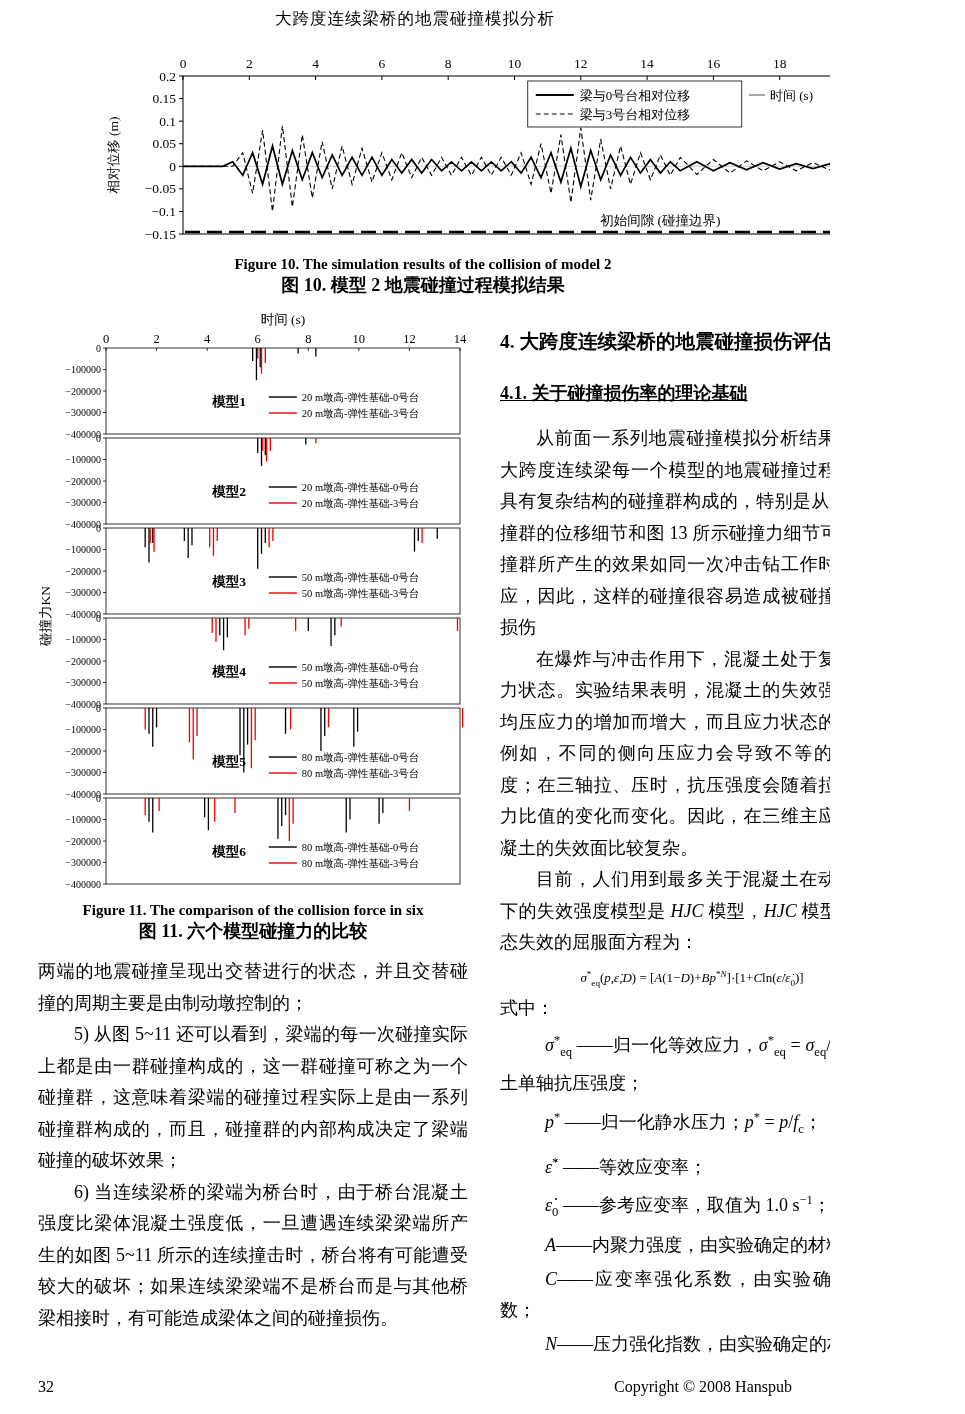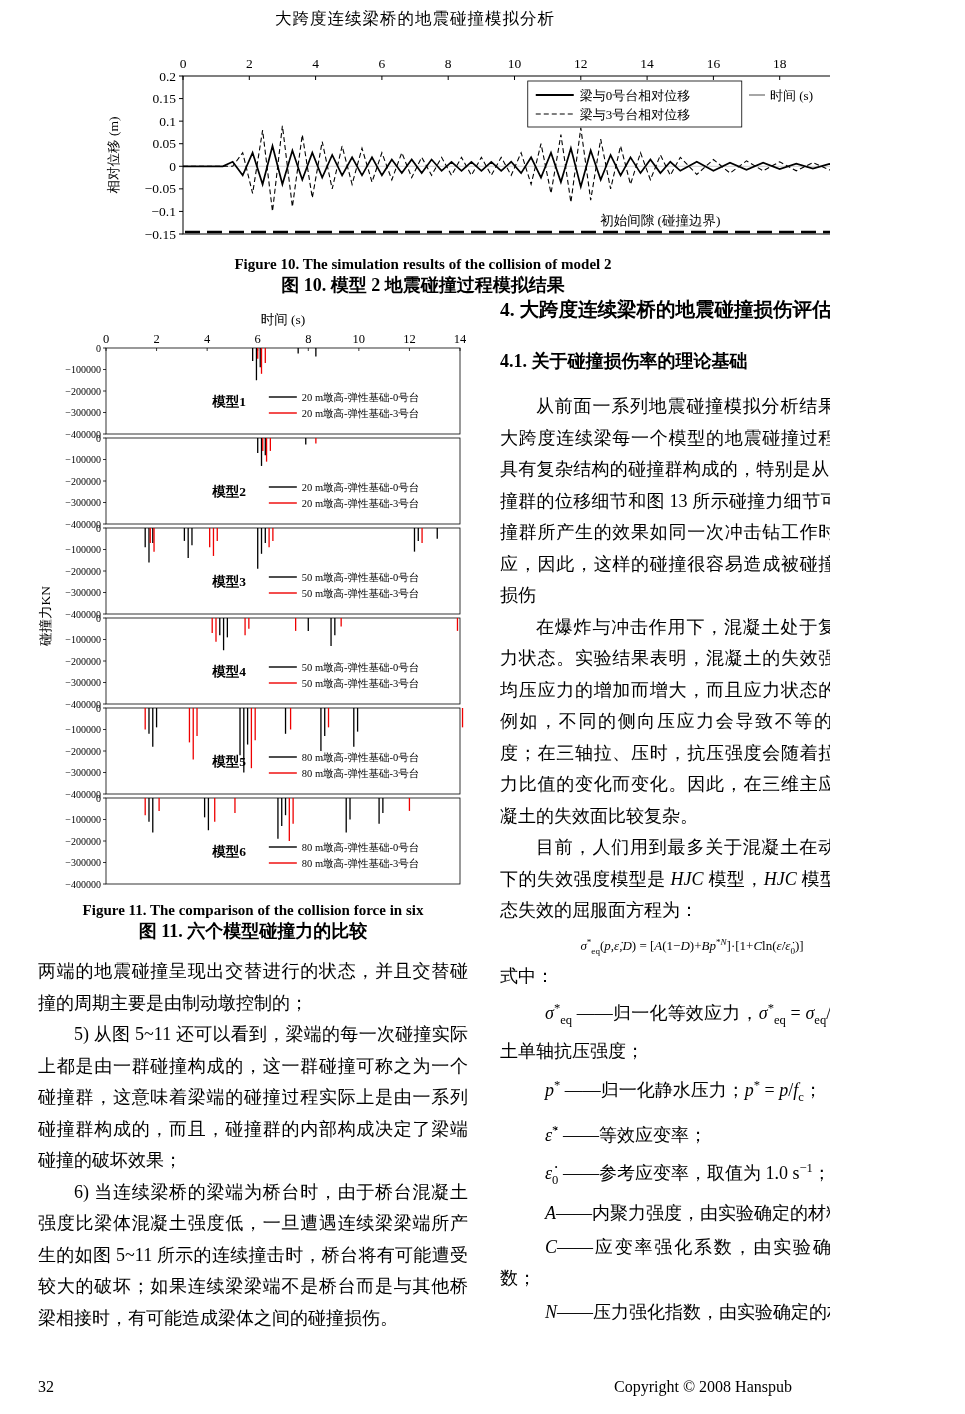--- a/index.html
+++ b/index.html
@@ -6,26 +6,26 @@
   .page{position:relative;width:830px;height:1414px;background:#fff;font-family:"Liberation Serif","DejaVu Serif",serif;color:#000;overflow:hidden;}
   .page-title{position:absolute;top:8px;left:0;width:100%;text-align:center;font-size:16.5px;letter-spacing:1px;}
   .fig10{position:absolute;left:103px;top:50px;width:758px;}
   .fig10 svg{display:block;width:755px;height:190px;}
   .fig10-captions{position:absolute;top:254px;left:0;width:100%;text-align:center;font-weight:bold;line-height:21px;padding-left:8px;}
   .cap-en{font-size:15px;}
   .cap-zh{font-size:18px;}
   .col-left{position:absolute;left:38px;top:312px;width:430px;}
   .fig11svg{display:block;width:428px;height:582px;}
   .fig11-captions{text-align:center;font-weight:bold;margin-top:6px;line-height:21px;}
-  .col-right{position:absolute;left:500px;top:296px;width:430px;}
+  .col-right{position:absolute;left:500px;top:328px;width:430px;}
   .body-text p{font-size:18px;line-height:31.5px;text-align:justify;margin:0;}
   .indent2{text-indent:2em;}
   .col-left .body-text{margin-top:14px;}
   h2.section{font-size:19.5px;font-weight:bold;margin:0 0 26px 0;}
-  h3.subsection{font-size:18px;font-weight:bold;margin:0 0 18px 0;}
+  h3.subsection{font-size:18px;font-weight:bold;margin:0 0 18px 0;text-decoration:underline;}
   .equation{display:flex;align-items:center;font-size:13px;margin:10px 12px 6px 0;}
   .eq-body{flex:1;text-align:center;}
   .eq-num{width:34px;text-align:right;}
   .symbols .sym{text-indent:2.5em;margin-bottom:2px;}
   .footer{position:absolute;left:38px;right:38px;top:1378px;display:flex;justify-content:space-between;font-size:16px;}
   svg text{font-family:"Liberation Serif","DejaVu Serif",serif;fill:#000;}
   sup,sub{font-size:70%;}
 </style>
 </head>
 <body>

